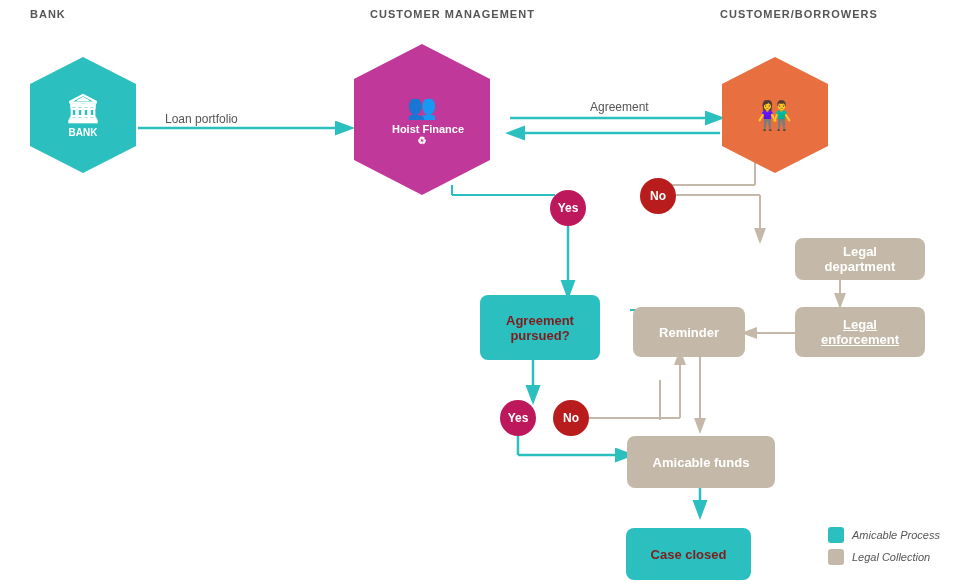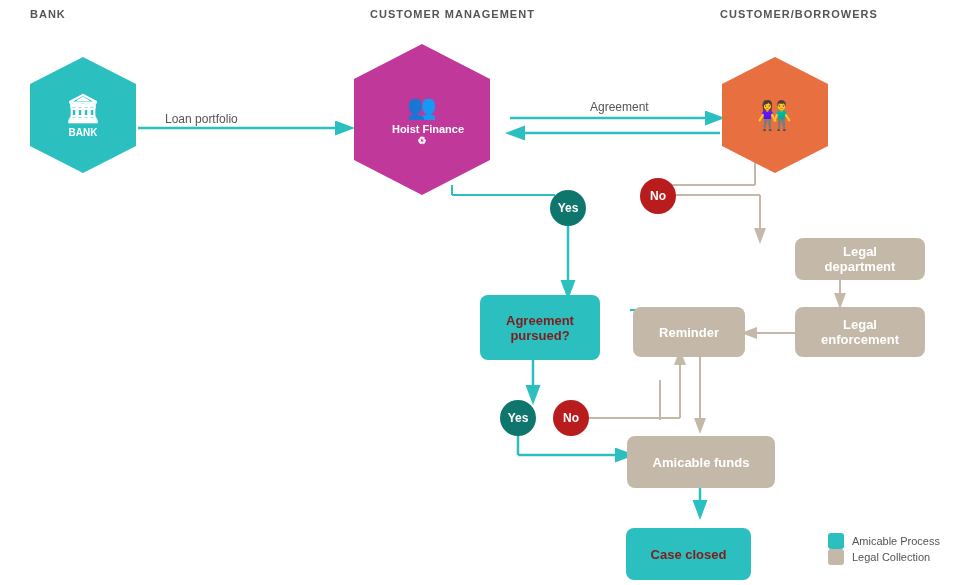--- a/index.html
+++ b/index.html
@@ -81,38 +81,40 @@
       height: 36px;
       border-radius: 50%;
       display: flex;
       align-items: center;
       justify-content: center;
       font-size: 12px;
       font-weight: bold;
       color: white;
     }
 
-    .node-teal { background-color: #0f766e; }
+    .node-teal { background-color: #be185d; }
     .node-tan { background-color: #b91c1c; }
 
     
     .arrow-label {
       position: absolute;
       font-size: 12px;
       color: #555;
       text-align: right;
     }
 
     
     .legend {
       position: absolute;
       bottom: 20px;
       right: 20px;
       display: flex;
       flex-direction: column;
+      gap: 6px;
+      font-style: italic;
     }
     .legend-item {
       display: flex;
       align-items: center;
       gap: 8px;
       font-size: 11px;
       color: #555;
     }
     .legend-dot {
       width: 16px;
@@ -239,21 +241,21 @@
   </div>
 
   <div class="box box-tan" style="left: 795px; top: 238px; width: 130px; height: 42px;">
     <span>Legal department</span>
   </div>
 
   <div class="box box-tan" style="left: 633px; top: 307px; width: 112px; height: 50px;">
     <span>Reminder</span>
   </div>
 
-  <div class="box box-tan" style="left: 795px; top: 307px; width: 130px; height: 50px;">
+  <div class="box box-tan" style="left: 795px; top: 307px; width: 130px; height: 50px; text-decoration: underline;">
     <span>Legal enforcement</span>
   </div>
 
   <div class="decision-node node-teal" style="left: 500px; top: 400px;">
     <span>Yes</span>
   </div>
 
   <div class="decision-node node-tan" style="left: 553px; top: 400px;">
     <span>No</span>
   </div>

